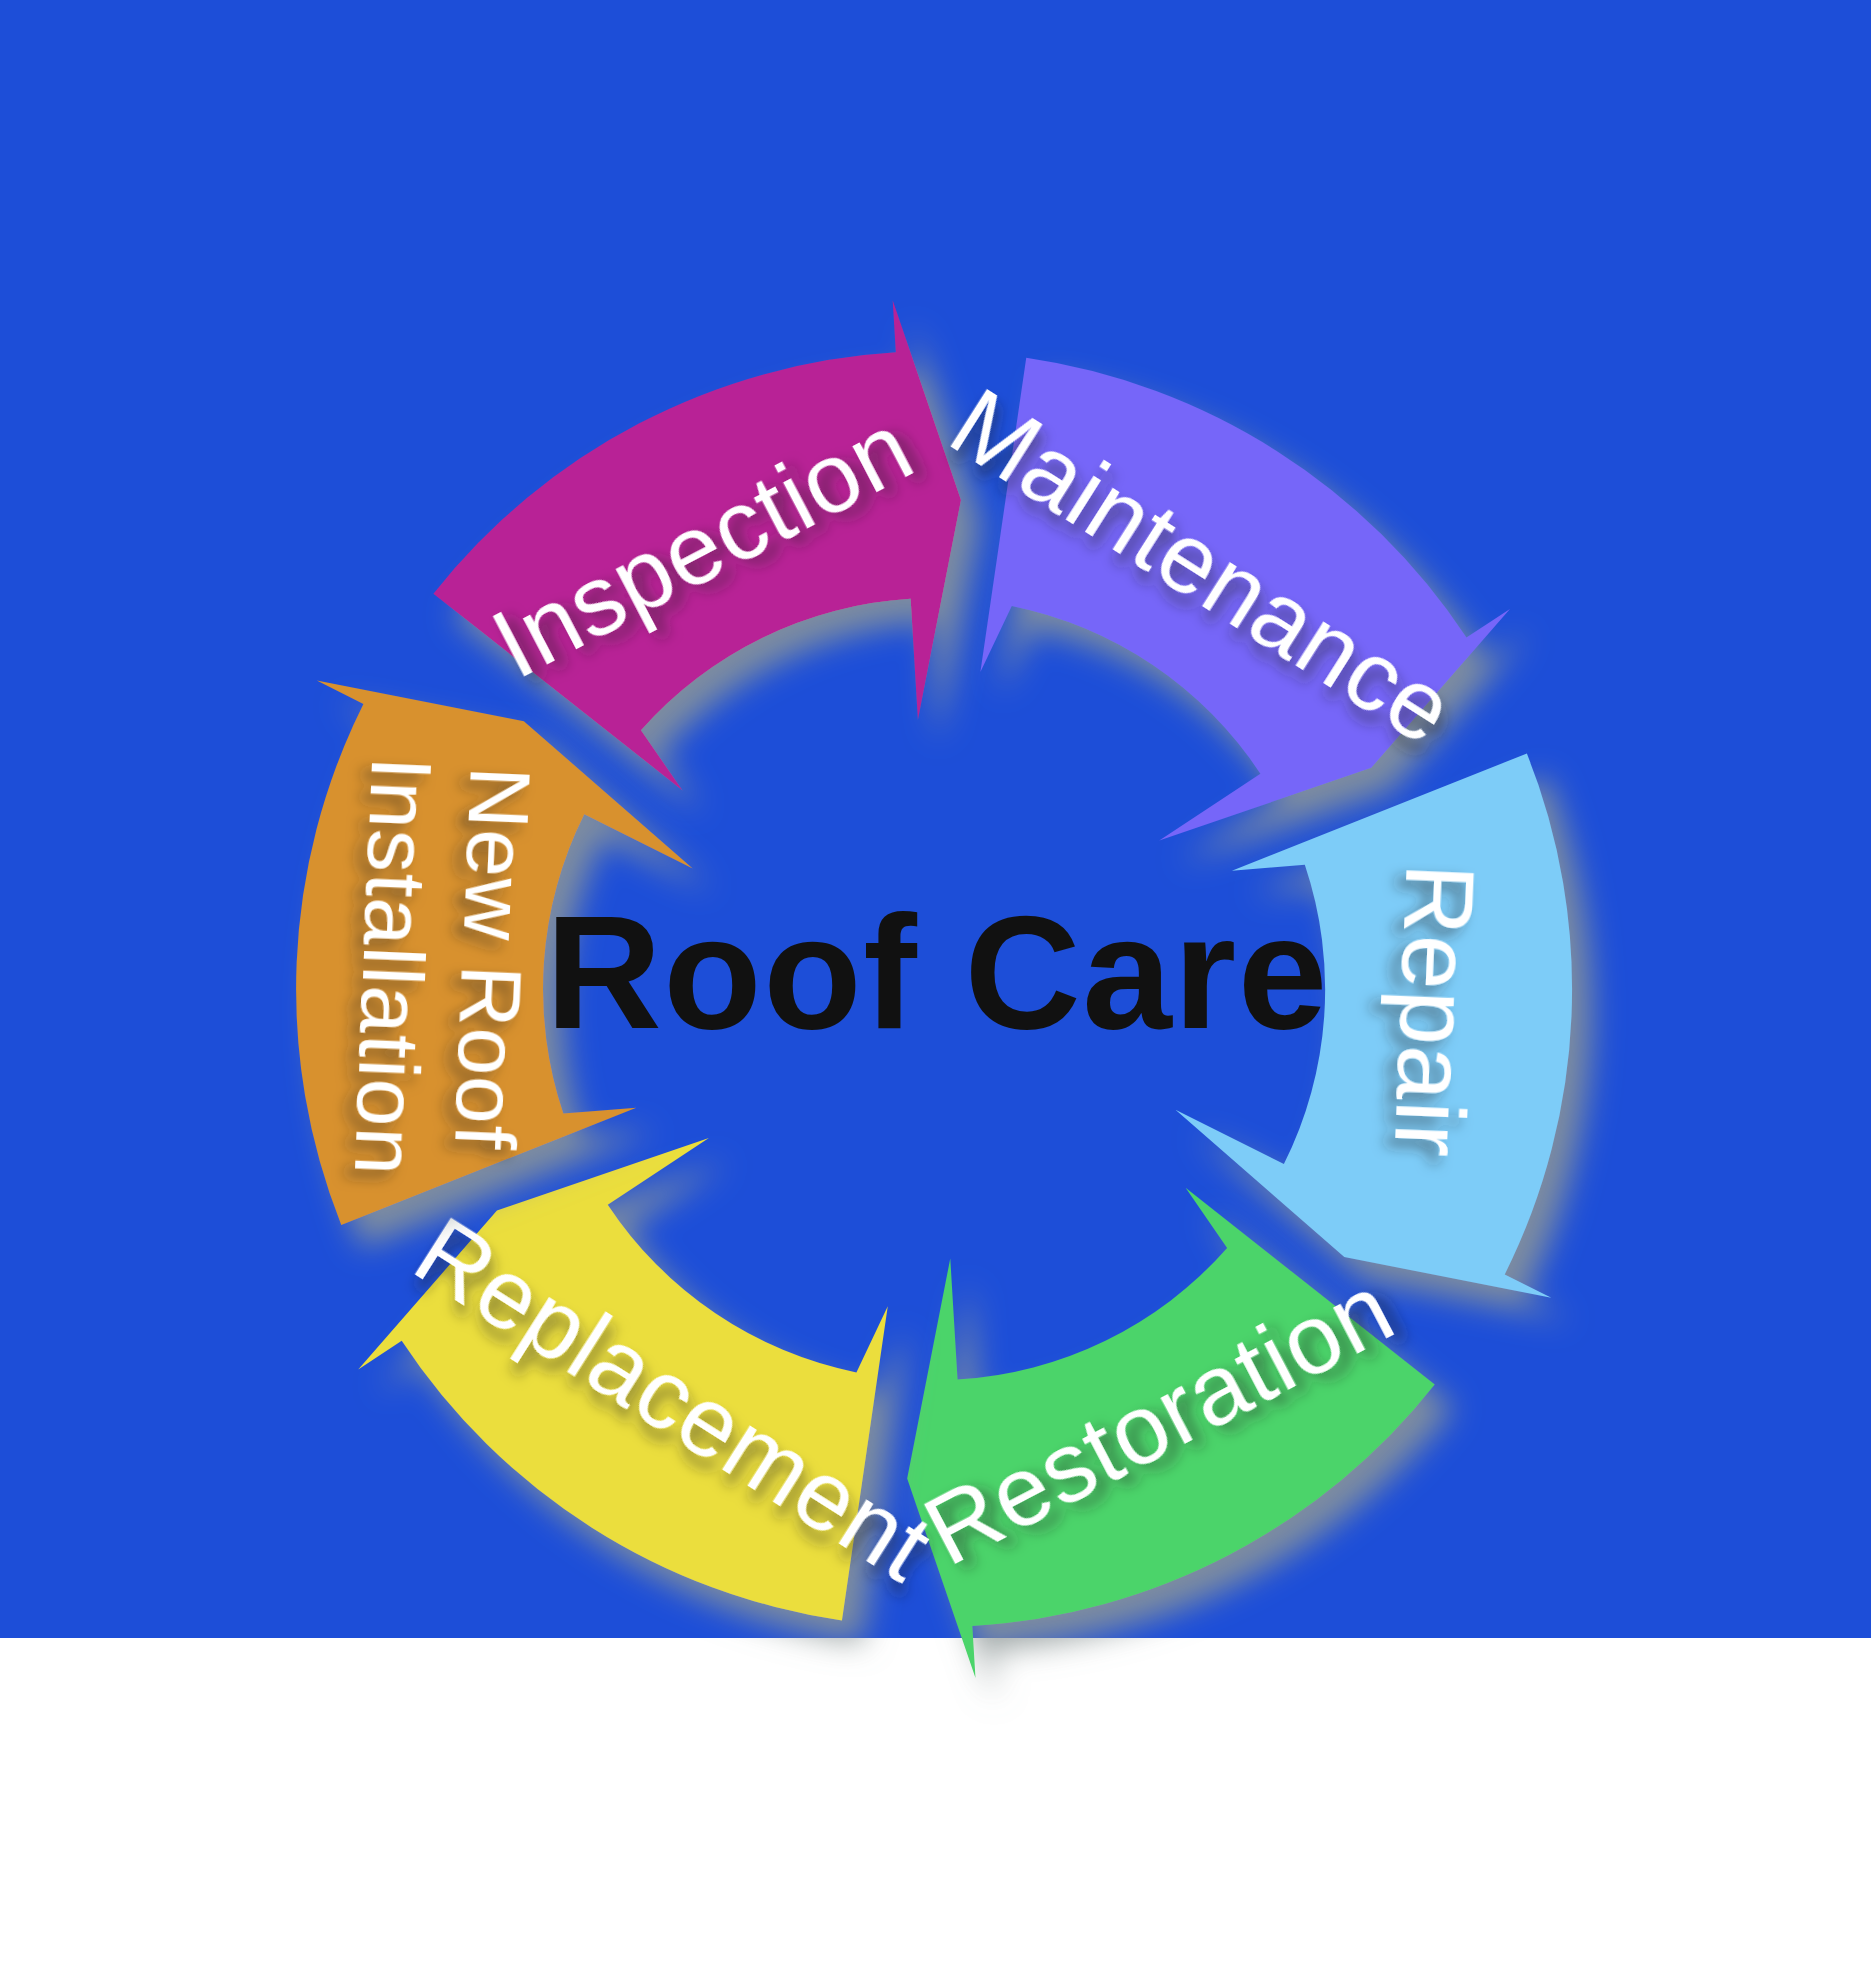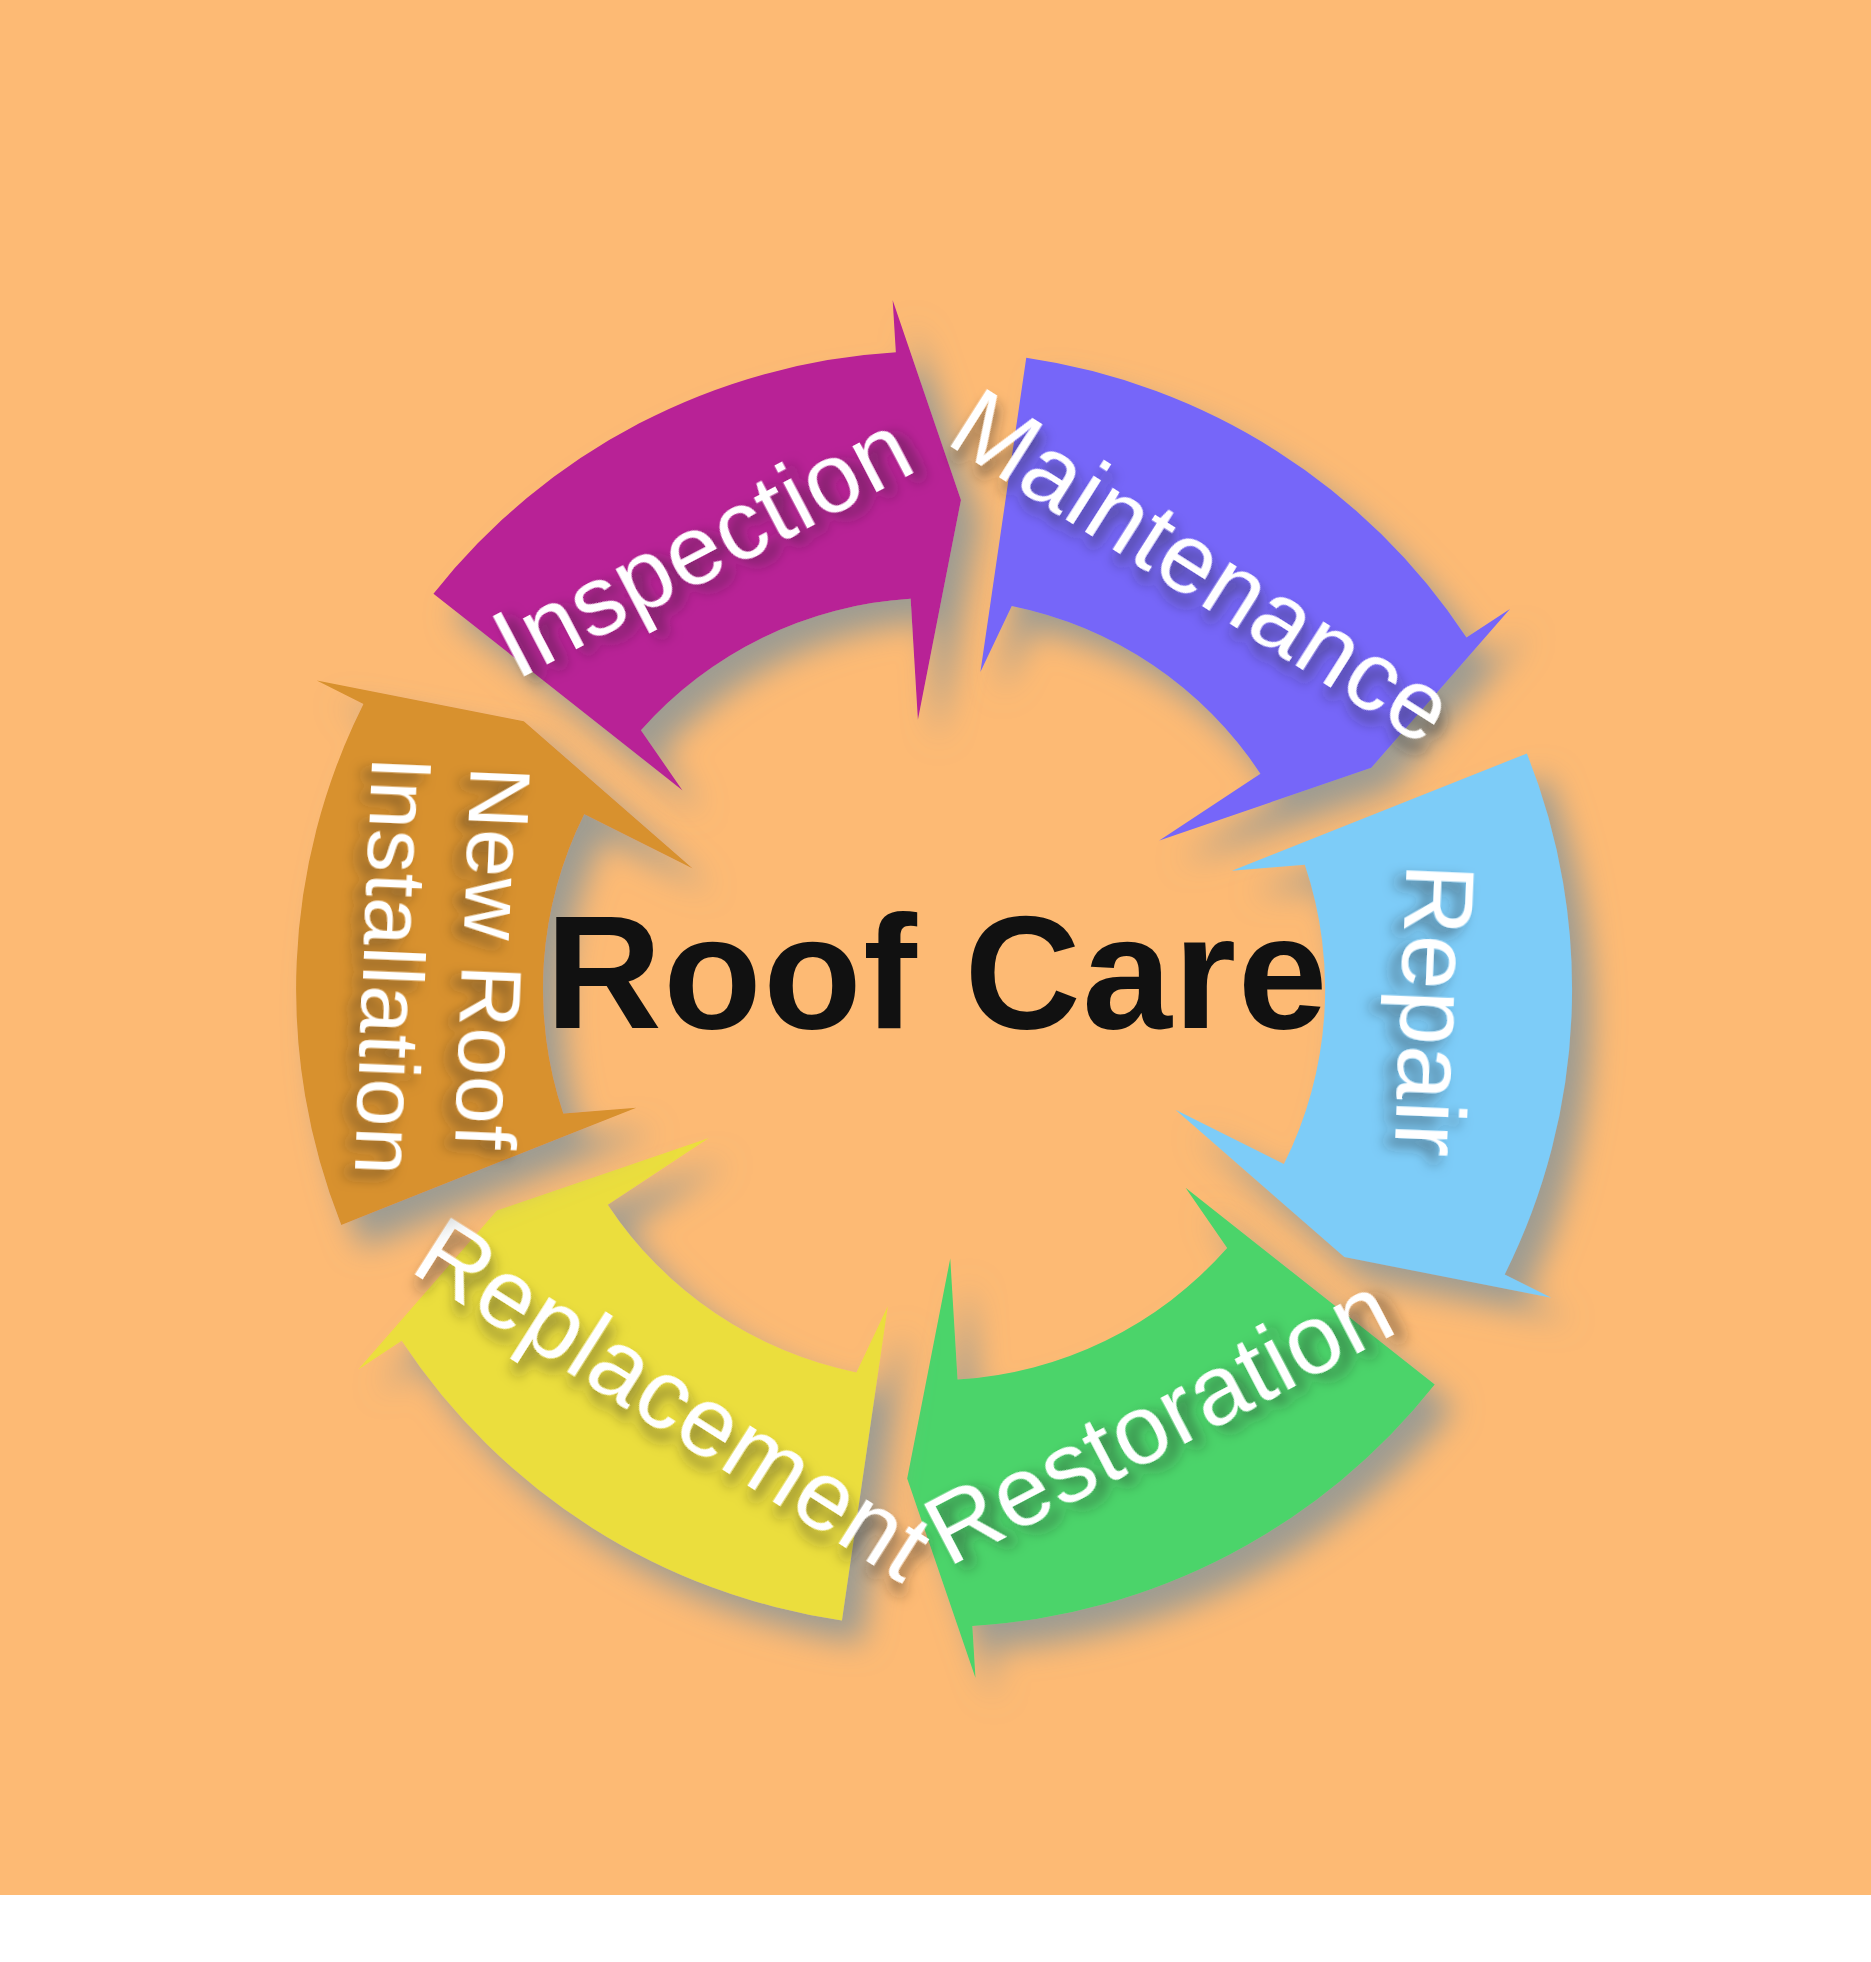--- a/index.html
+++ b/index.html
@@ -9,22 +9,22 @@
   }
   body {
     width: 1872px;
     height: 1963px;
     overflow: hidden;
     font-family: "Liberation Sans", sans-serif;
   }
   #diagram-root {
     position: relative;
     width: 1872px;
-    height: 1895px;
-    background: #fdba74;
+    height: 1638px;
+    background: #1d4ed8;
   }
   #cycle-svg {
     position: absolute;
     left: 0;
     top: 0;
     width: 1872px;
     height: 1963px;
     display: block;
   }
   .seg-label {

